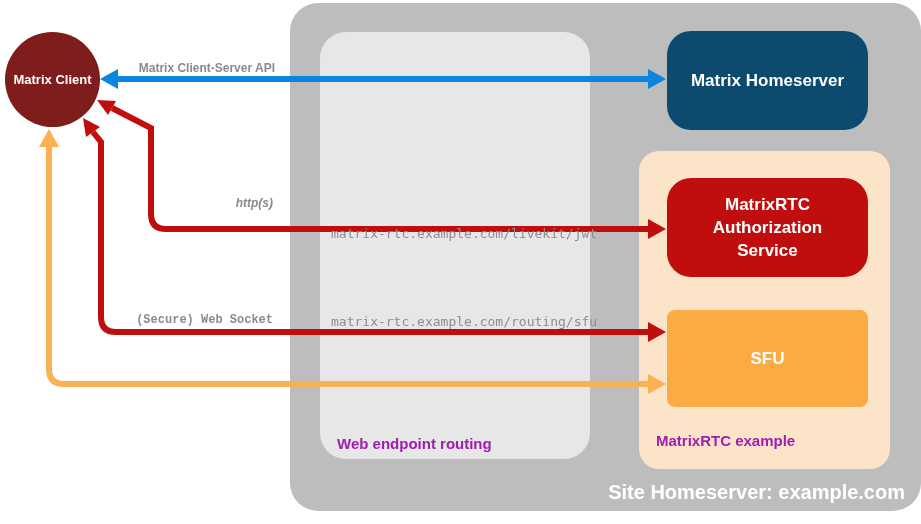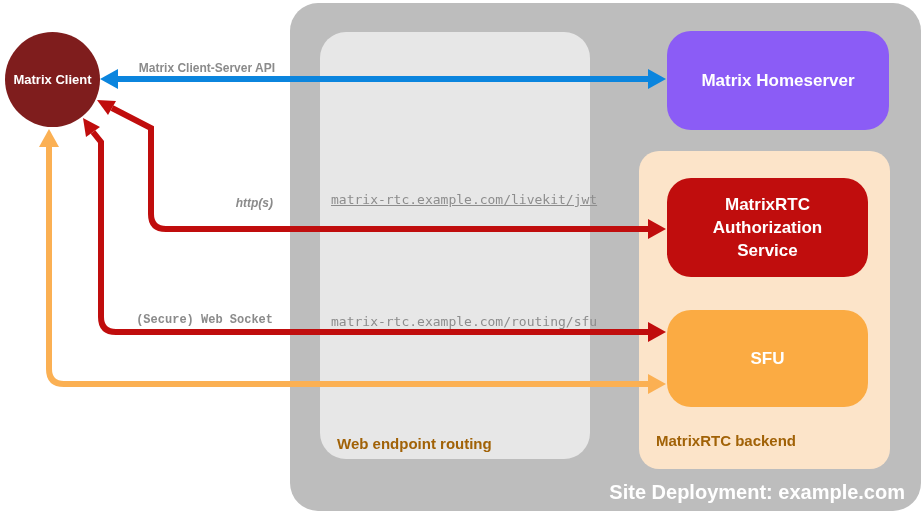--- a/index.html
+++ b/index.html
@@ -28,46 +28,46 @@
   .node {
     position:absolute; display:flex; align-items:center; justify-content:center;
     color:#ffffff; font-weight:bold; text-align:center;
   }
   .node .node-label { width:172px; }
   .client-circle {
     left:5px; top:32px; width:95px; height:95px; border-radius:50%;
     background:#7f1d1d; font-size:13px; line-height:23px;
   }
   .client-circle .node-label { width:84px; }
-  .homeserver { left:667px; top:31px;  width:222px; height:99px; background:#8b5cf6; border-radius:24px; font-size:17px; }
+  .homeserver { left:667px; top:31px;  width:201px; height:99px; background:#0c4a6e; border-radius:24px; font-size:17px; }
   .auth       { left:667px; top:178px; width:201px; height:99px; background:#c00d0d; border-radius:24px; font-size:17px; line-height:23px; }
-  .sfu        { left:667px; top:310px; width:201px; height:97px; background:#fbab43; border-radius:24px; font-size:17px; }
+  .sfu        { left:667px; top:310px; width:201px; height:97px; background:#fbab43; border-radius:8px; font-size:17px; }
 
   
   .arrow-label {
     position:absolute; color:#8b8b8b; font-size:12px; font-weight:bold;
     text-align:right; white-space:nowrap;
   }
   .lbl-api    { right:646px; top:61px;  }
   .lbl-http   { right:648px; top:196px;font-style:italic; }
   .lbl-ws     { right:648px; top:313px;font-family:Liberation Mono, monospace; }
   .lbl-webrtc { right:648px; top:363px; }
 
   
   .endpoint {
     position:absolute; left:331px; color:#8d8d8d; font-size:13px;
     font-family:"DejaVu Sans Mono", monospace; white-space:nowrap;
   }
   .ep-1 { top:61px; }
-  .ep-2 { top:192px;text-decoration:underline; }
+  .ep-2 { top:226px; }
   .ep-3 { top:314px; }
 
   
   .container-label {
-    position:absolute; font-size:15px; font-weight:bold; color:#a16207;
+    position:absolute; font-size:15px; font-weight:bold; color:#a21caf;
     white-space:nowrap;
   }
   .lbl-routing { left:337px; top:435px; }
   .lbl-backend { left:656px; top:432px; }
   .deployment-label {
     position:absolute; right:16px; top:481px; color:#ffffff;
     font-size:20px; font-weight:bold; white-space:nowrap;
   }
 
   .arrow-layer { position:absolute; left:0; top:0; width:921px; height:524px; pointer-events:none; }
@@ -125,16 +125,16 @@
   </svg>
 
   <div class="arrow-label lbl-api">Matrix Client-Server API</div>
   <div class="arrow-label lbl-http">http(s)</div>
   <div class="arrow-label lbl-ws">(Secure) Web Socket</div>
 
   <div class="endpoint ep-2">matrix-rtc.example.com/livekit/jwt</div>
   <div class="endpoint ep-3">matrix-rtc.example.com/routing/sfu</div>
 
   <div class="container-label lbl-routing">Web endpoint routing</div>
-  <div class="container-label lbl-backend">MatrixRTC backend</div>
-  <div class="deployment-label">Site Deployment: example.com</div>
+  <div class="container-label lbl-backend">MatrixRTC example</div>
+  <div class="deployment-label">Site Homeserver: example.com</div>
 
 </div>
 
 </body></html>

